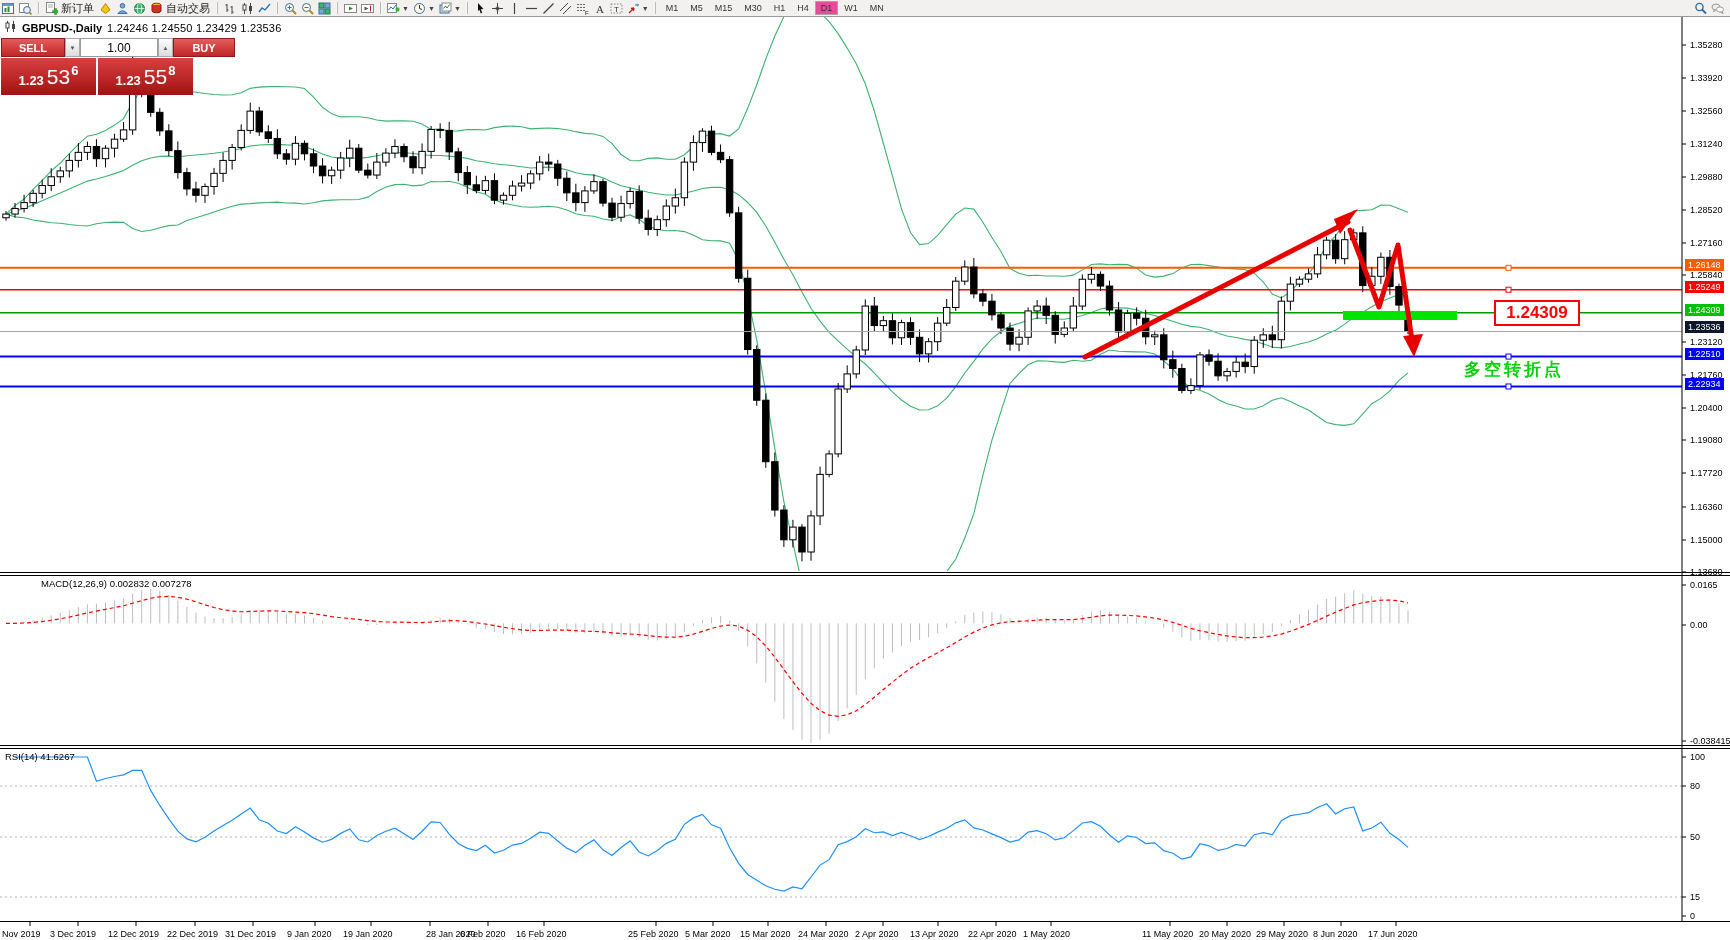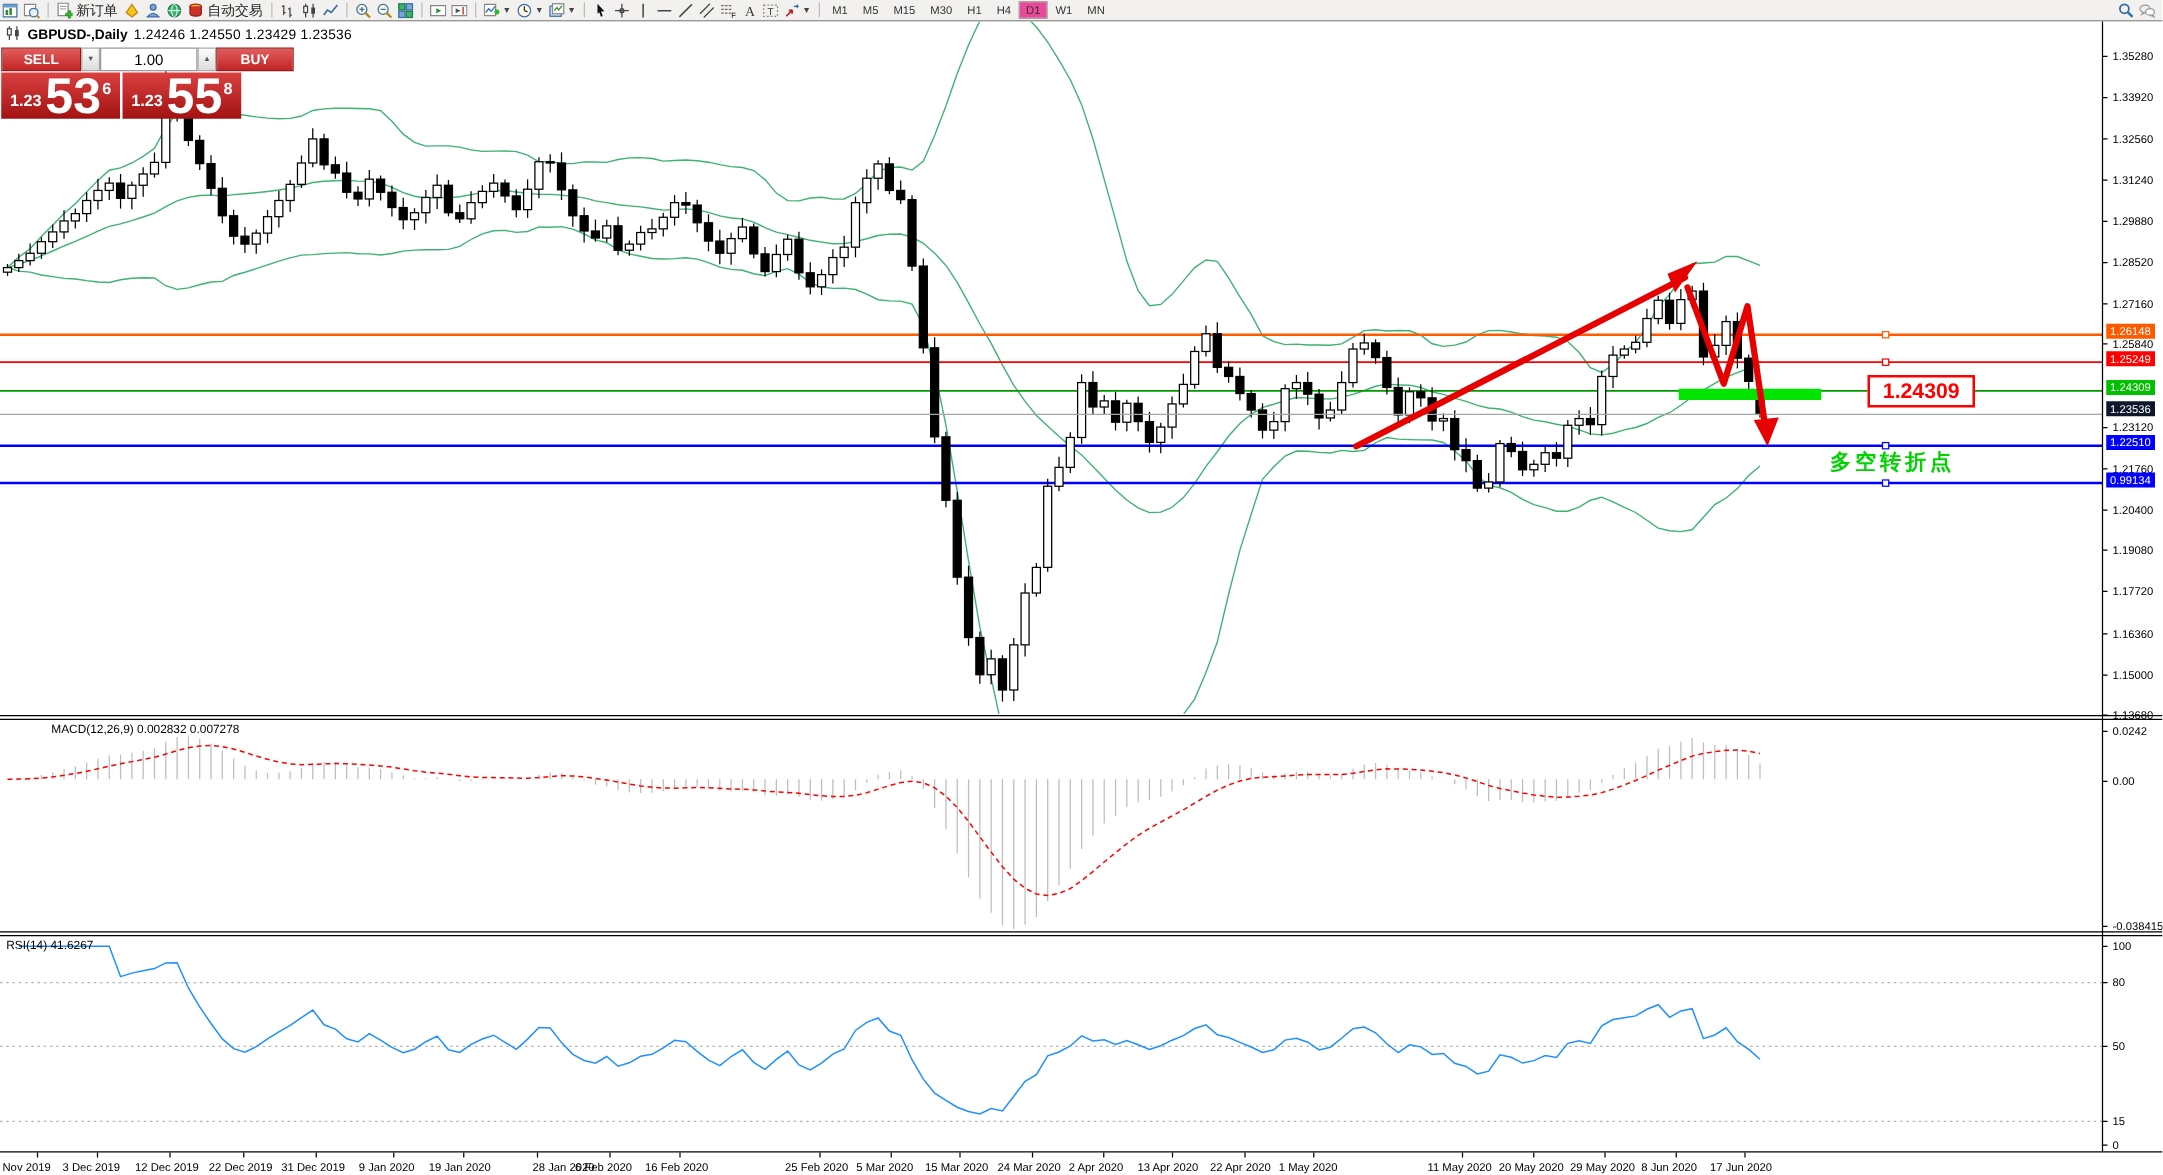--- a/index.html
+++ b/index.html
@@ -29,21 +29,21 @@
            border:1px solid #8f1b1b;display:flex;align-items:center;justify-content:center;}
   .sellbtn{width:62px;} .buybtn{width:60px;}
   .spin{width:13px;background:linear-gradient(#fdfdfd,#dcdcdc);border:1px solid #aaa;color:#555;
         font-size:6px;display:flex;align-items:center;justify-content:center;}
   .vol{width:76px;border:1px solid #9a9a9a;font-size:12px;text-align:center;
        font-family:"Liberation Sans",sans-serif;padding:0;}
   .tiles{display:flex;margin-top:1px;}
   .tile{width:95px;height:37px;background:linear-gradient(#d94040,#a31212);color:#fff;
         display:flex;align-items:center;justify-content:center;margin-right:2px;cursor:pointer;}
   .tile .sm{font-size:13px;font-weight:bold;margin:8px 3px 0 0;}
-  .tile .big{font-size:40px;font-weight:bold;line-height:34px;text-align:right;}
+  .tile .big{font-size:21px;font-weight:normal;line-height:34px;text-align:right;}
   .tile .sup{font-size:13px;font-weight:bold;margin:-12px 0 0 1px;}
   
   .ptick{position:absolute;left:1690px;font-size:9px;color:#000;z-index:3;white-space:nowrap;}
   .plabel{position:absolute;left:1685px;font-size:9px;color:#fff;z-index:4;padding:1px 3px;white-space:nowrap;}
   .dlabel{position:absolute;top:929px;font-size:9px;color:#000;z-index:3;white-space:nowrap;}
   .ilabel{position:absolute;font-size:9.5px;color:#000;z-index:3;white-space:nowrap;}
   
   .price-box{position:absolute;left:1494px;top:300px;width:82px;height:22px;border:2px solid #f00;
              background:#fff;color:#f00;font-size:17px;font-weight:bold;text-align:center;
              line-height:22px;z-index:5;}
@@ -893,22 +893,22 @@
     <div class="ptick" style="top:435px;">1.19080</div>
     <div class="ptick" style="top:468px;">1.17720</div>
     <div class="ptick" style="top:502px;">1.16360</div>
     <div class="ptick" style="top:535px;">1.15000</div>
     <div class="ptick" style="top:567px;">1.13680</div>
     <div class="plabel" style="top:259px;background:#ff5a00;">1.26148</div>
     <div class="plabel" style="top:281px;background:#ff0000;">1.25249</div>
     <div class="plabel" style="top:304px;background:#00c000;">1.24309</div>
     <div class="plabel" style="top:321px;background:#0f172a;">1.23536</div>
     <div class="plabel" style="top:348px;background:#0000ff;">1.22510</div>
-    <div class="plabel" style="top:378px;background:#0000ff;">0.99134</div>
-    <div class="ptick" style="top:580px;">0.0242</div>
+    <div class="plabel" style="top:378px;background:#0000ff;">2.22934</div>
+    <div class="ptick" style="top:580px;">0.0165</div>
     <div class="ptick" style="top:620px;">0.00</div>
     <div class="ptick" style="top:736px;">-0.038415</div>
     <div class="ptick" style="top:752px;">100</div>
     <div class="ptick" style="top:781px;">80</div>
     <div class="ptick" style="top:832px;">50</div>
     <div class="ptick" style="top:892px;">15</div>
     <div class="ptick" style="top:911px;">0</div>
     <div class="dlabel" style="left:2px;">Nov 2019</div>
     <div class="dlabel" style="left:50px;">3 Dec 2019</div>
     <div class="dlabel" style="left:108px;">12 Dec 2019</div>

